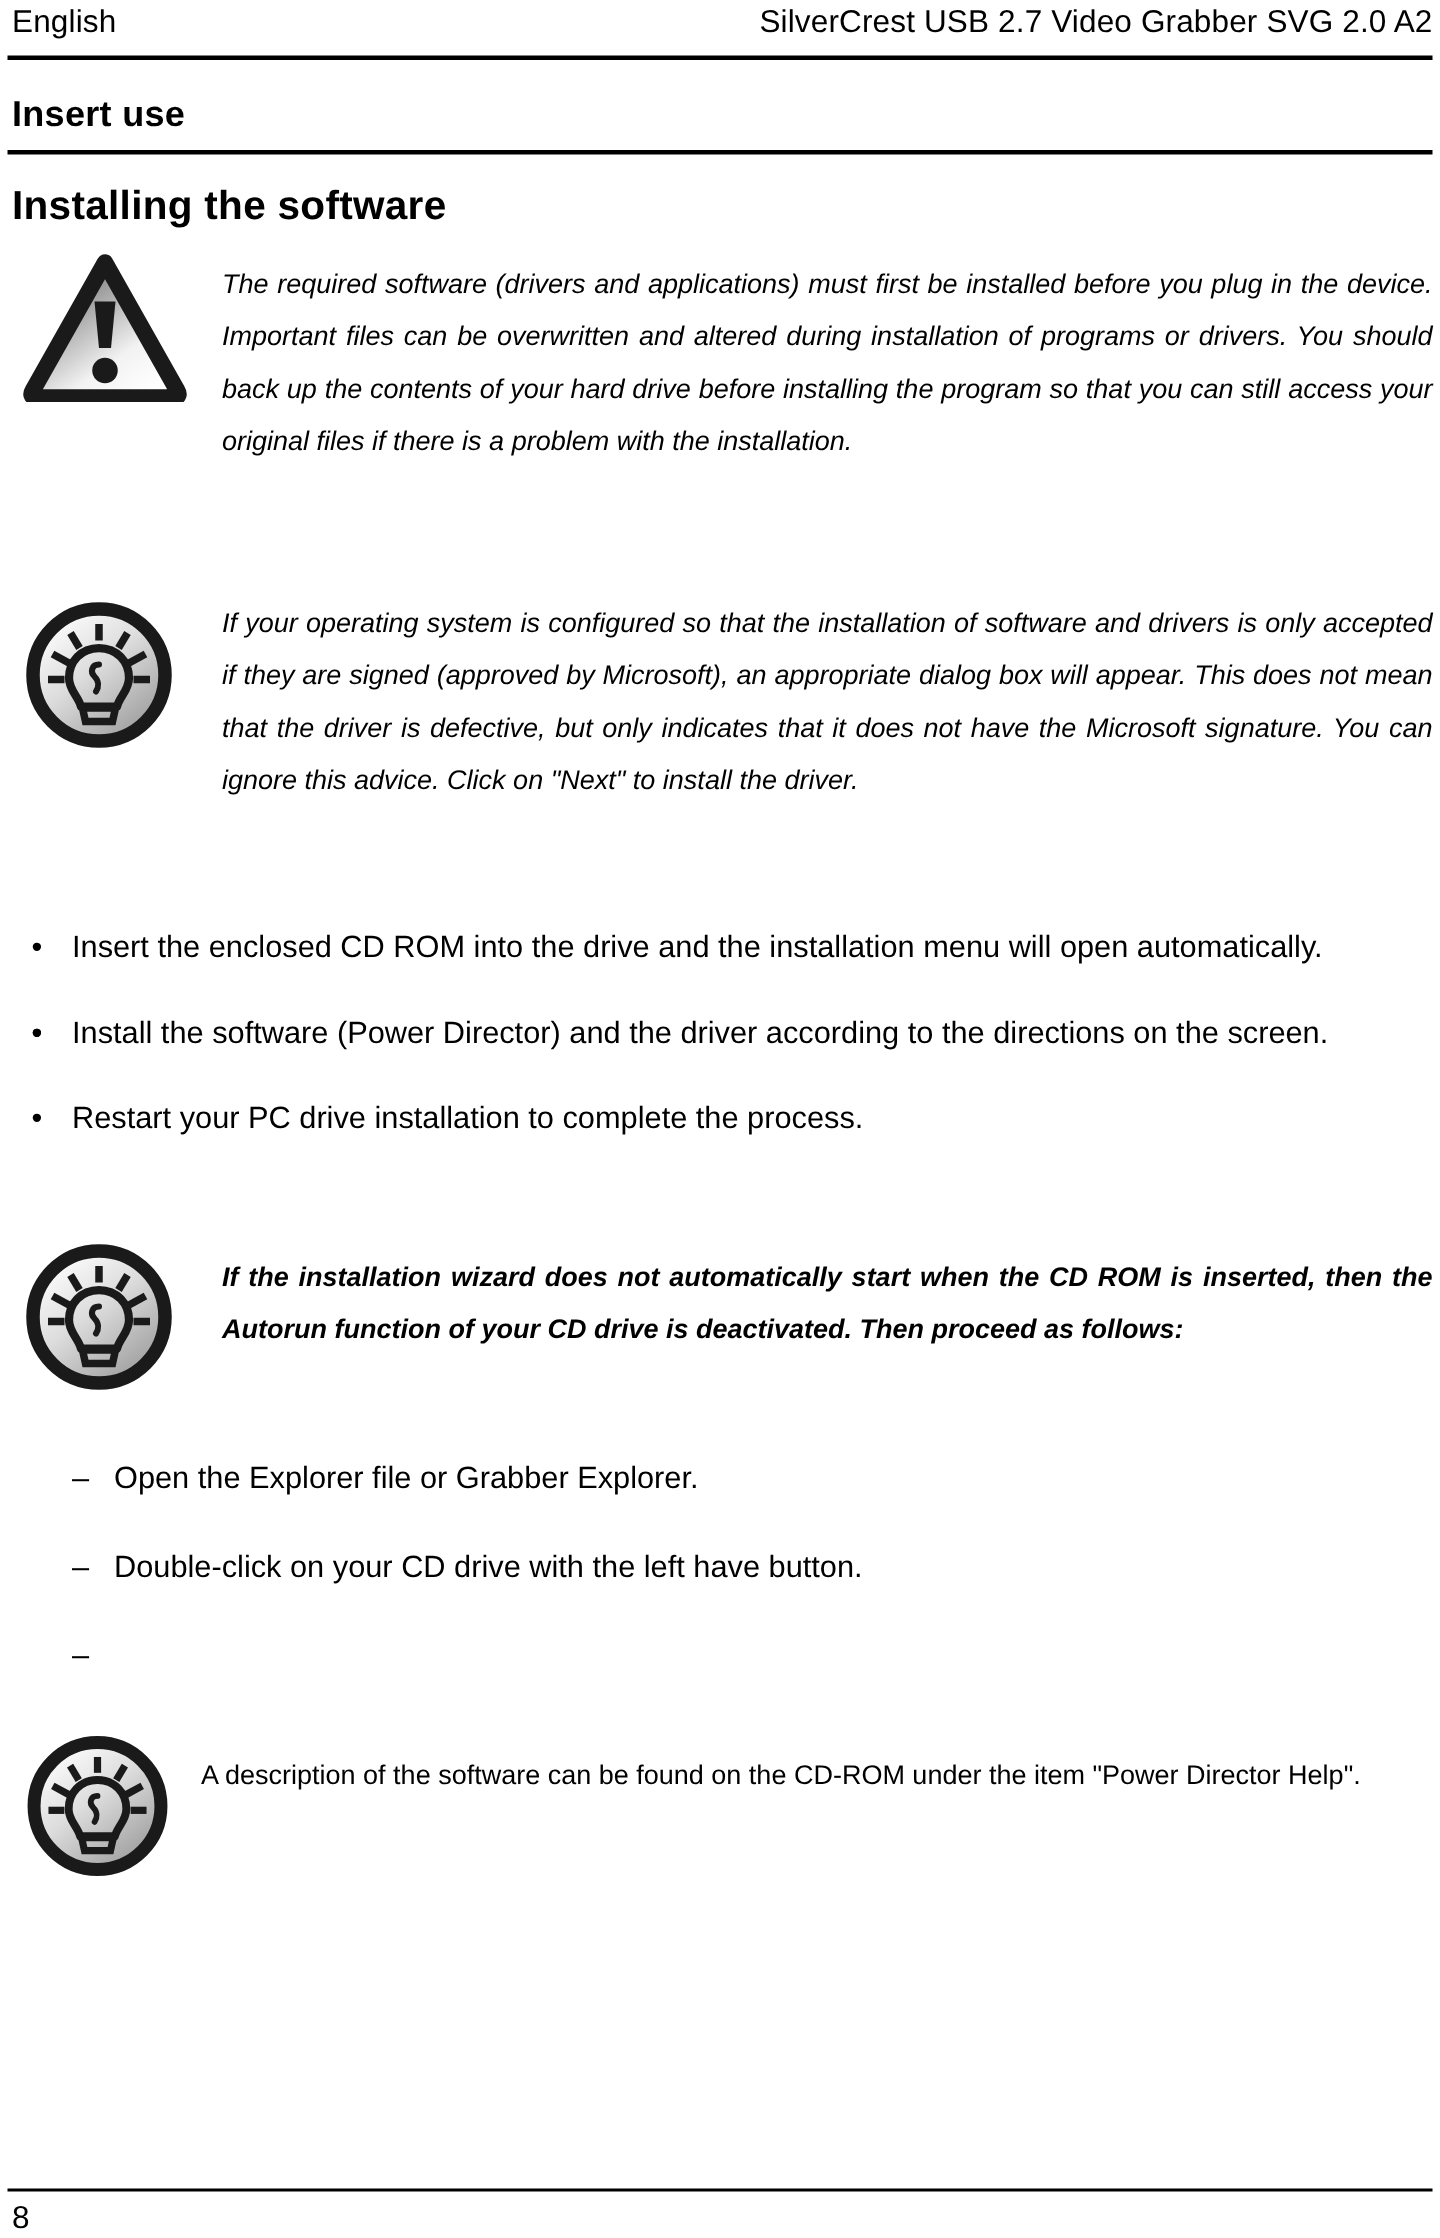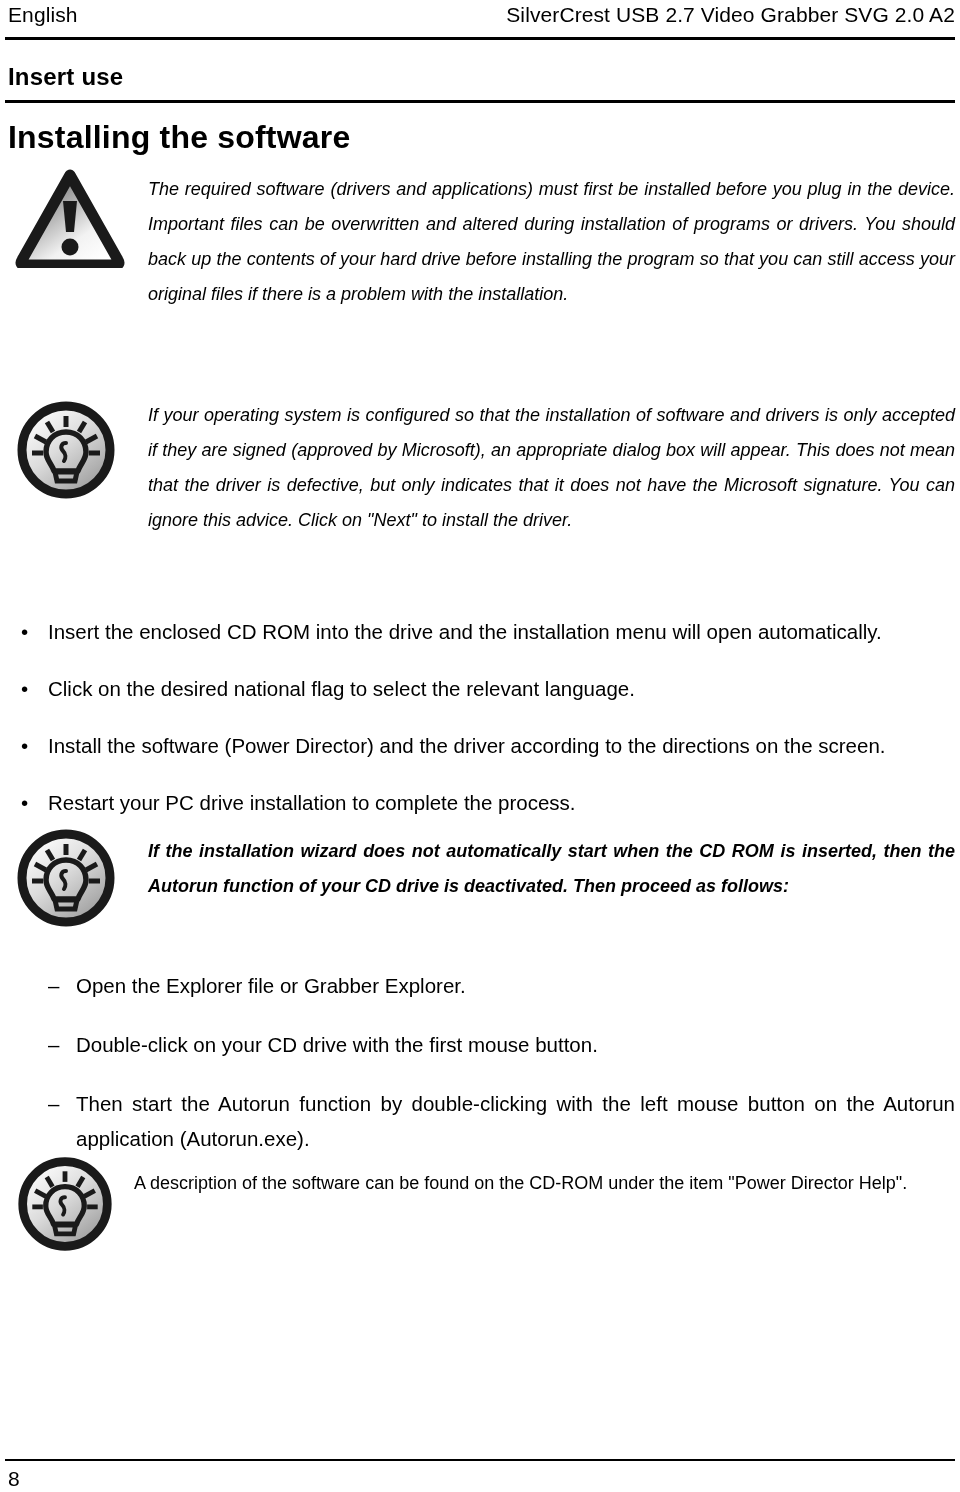--- a/index.html
+++ b/index.html
@@ -62,21 +62,21 @@
     top: 62px;
     font-size: 24px;
     font-weight: bold;
     letter-spacing: 0.2px;
     line-height: 30px;
   }
   .h-installing {
     position: absolute;
     left: 8px;
     top: 120px;
-    font-size: 32px;
+    font-size: 27px;
     font-weight: bold;
     letter-spacing: 0.2px;
     line-height: 34px;
   }
 
   
   .note {
     position: absolute;
   }
   .note-icon {
@@ -230,21 +230,20 @@
     <div class="note-text italic">If your operating system is configured so that the installation of software and drivers is only accepted if they are signed (approved by Microsoft), an appropriate dialog box will appear. This does not mean that the driver is defective, but only indicates that it does not have the Microsoft signature. You can ignore this advice. Click on "Next" to install the driver.</div>
   </div>
 
   <div class="bullet-list">
     <div class="bullet-item">
       <span class="marker">•</span>
       <span>Insert the enclosed CD ROM into the drive and the installation menu will open automatically.</span>
     </div>
     <div class="bullet-item">
       <span class="marker">•</span>
-      <span>Click on the desired national flag to select the relevant language.</span>
     </div>
     <div class="bullet-item">
       <span class="marker">•</span>
       <span>Install the software (Power Director) and the driver according to the directions on the screen.</span>
     </div>
     <div class="bullet-item">
       <span class="marker">•</span>
       <span>Restart your PC drive installation to complete the process.</span>
     </div>
   </div>
@@ -277,25 +276,24 @@
     <div class="note-text italic">If the installation wizard does not automatically start when the CD ROM is inserted, then the Autorun function of your CD drive is deactivated. Then proceed as follows:</div>
   </div>
 
   <div class="dash-list">
     <div class="dash-item">
       <span class="marker">–</span>
       <span>Open the Explorer file or Grabber Explorer.</span>
     </div>
     <div class="dash-item">
       <span class="marker">–</span>
-      <span>Double-click on your CD drive with the first mouse button.</span>
+      <span>Double-click on your CD drive with the left have button.</span>
     </div>
     <div class="dash-item">
       <span class="marker">–</span>
-      <span>Then start the Autorun function by double-clicking with the left mouse button on the Autorun application (Autorun.exe).</span>
     </div>
   </div>
 
   <div class="note" id="note-help">
     <div class="note-icon">
       <svg width="110" height="100" viewBox="0 0 104 104" aria-hidden="true">
         <defs>
           <linearGradient id="bulbGrad3" x1="0.15" y1="0.05" x2="0.85" y2="0.95">
             <stop offset="0%" stop-color="#ffffff"></stop>
             <stop offset="45%" stop-color="#dcdcdc"></stop>

